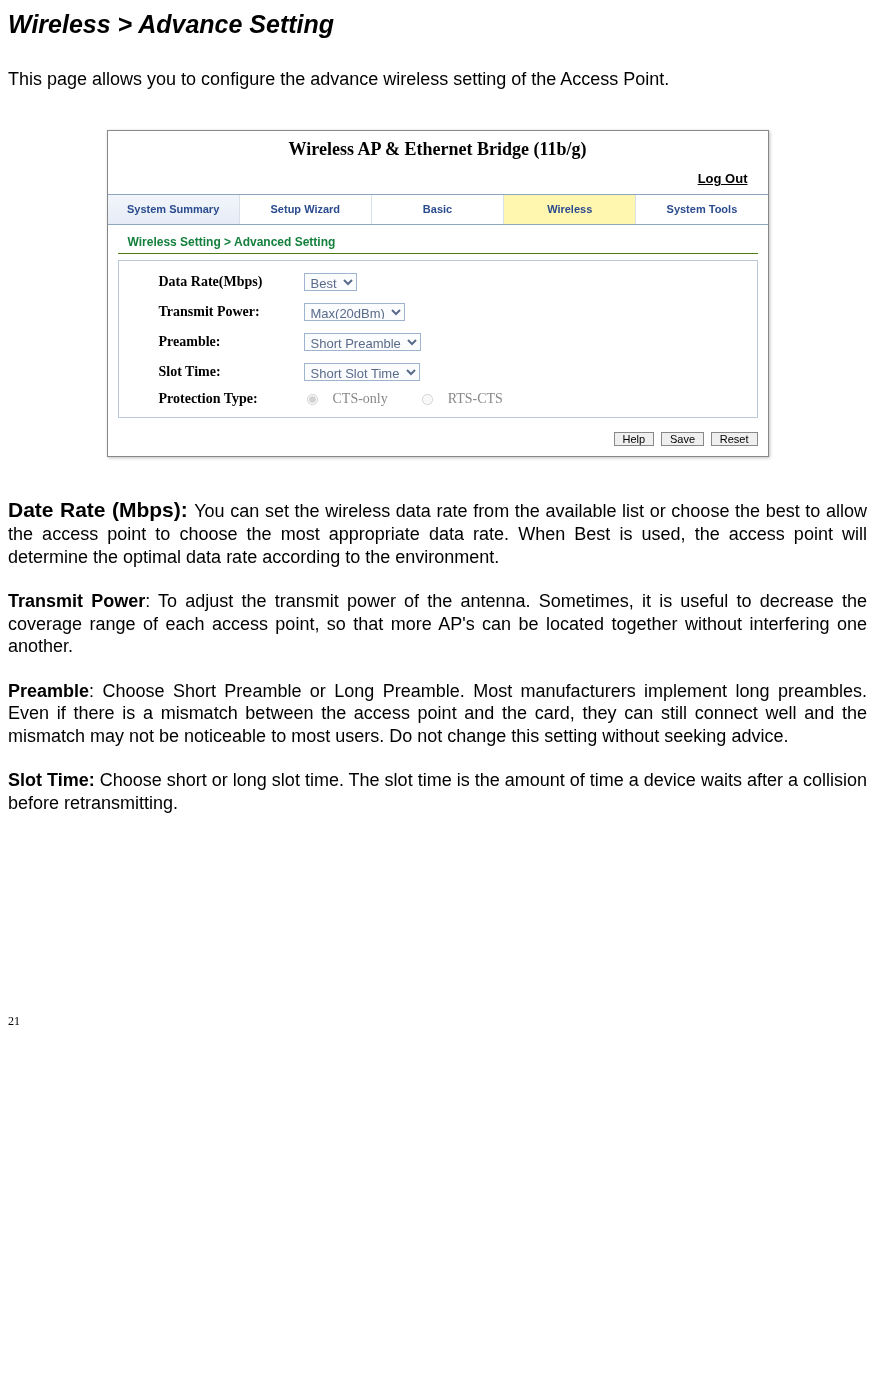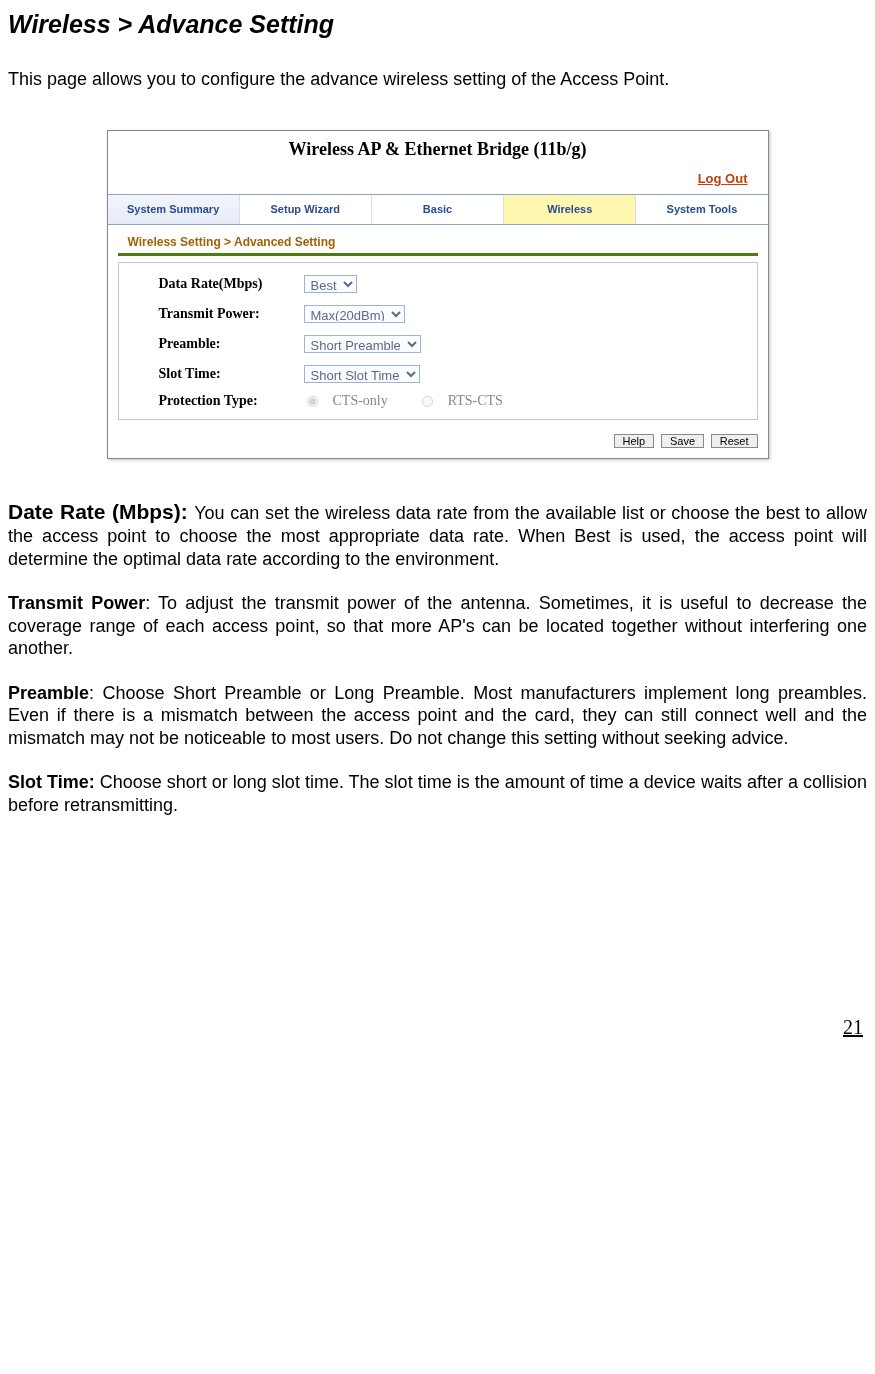--- a/index.html
+++ b/index.html
@@ -37,21 +37,21 @@
     font-family: "Times New Roman", serif;
     font-weight: bold;
     font-size: 18px;
     padding: 8px 0 4px 0;
   }
   .logout-row {
     text-align: right;
     padding: 2px 20px 6px 0;
   }
   .logout {
-    color: #c2410c;
+    color: #000000;
     font-family: Arial, sans-serif;
     font-weight: bold;
     font-size: 13px;
     text-decoration: underline;
   }
   .tabs {
     display: flex;
     border-top: 1px solid #8ca6c0;
     border-bottom: 1px solid #8ca6c0;
   }
@@ -67,25 +67,25 @@
     background: #fff;
     line-height: 1.2;
   }
   .tab:last-child { border-right: none; }
   .tab.active { background: #fff6b0; }
   .tab.first {
     background: linear-gradient(#f2f5fb, #e6ecf6);
   }
   .breadcrumb {
     font-family: Arial, sans-serif;
-    color: #a16207;
+    color: #15803d;
     font-weight: bold;
     font-size: 12px;
     padding: 10px 0 4px 10px;
-    border-bottom: 3px solid #4d7c0f;
+    border-bottom: 1px solid #4d7c0f;
     margin: 0 10px;
   }
   .form-panel {
     border: 1px solid #b9c9da;
     margin: 6px 10px 4px 10px;
     padding: 6px 0 6px 0;
   }
   .form-row {
     display: flex;
     align-items: center;
@@ -141,26 +141,25 @@
     margin: 0 0 22px 0;
     text-align: justify;
     line-height: 1.25;
   }
   .desc .lead {
     font-weight: bold;
   }
   .desc.first .lead { font-size: 21px; }
   .page-num {
     position: relative;
-    text-align: right;
-    font-family: "Times New Roman", serif;
-    font-size: 20px;
+    text-align: left;
+    font-family: "Times New Roman", serif;
+    font-size: 12px;
     margin-top: 200px;
     padding-right: 4px;
-    text-decoration: underline;
   }
 </style>
 </head>
 <body>
 
 <h1 class="page-title">Wireless &gt; Advance Setting</h1>
 
 <p class="intro">This page allows you to configure the advance wireless setting of the Access Point.</p>
 
 <div class="shot">

